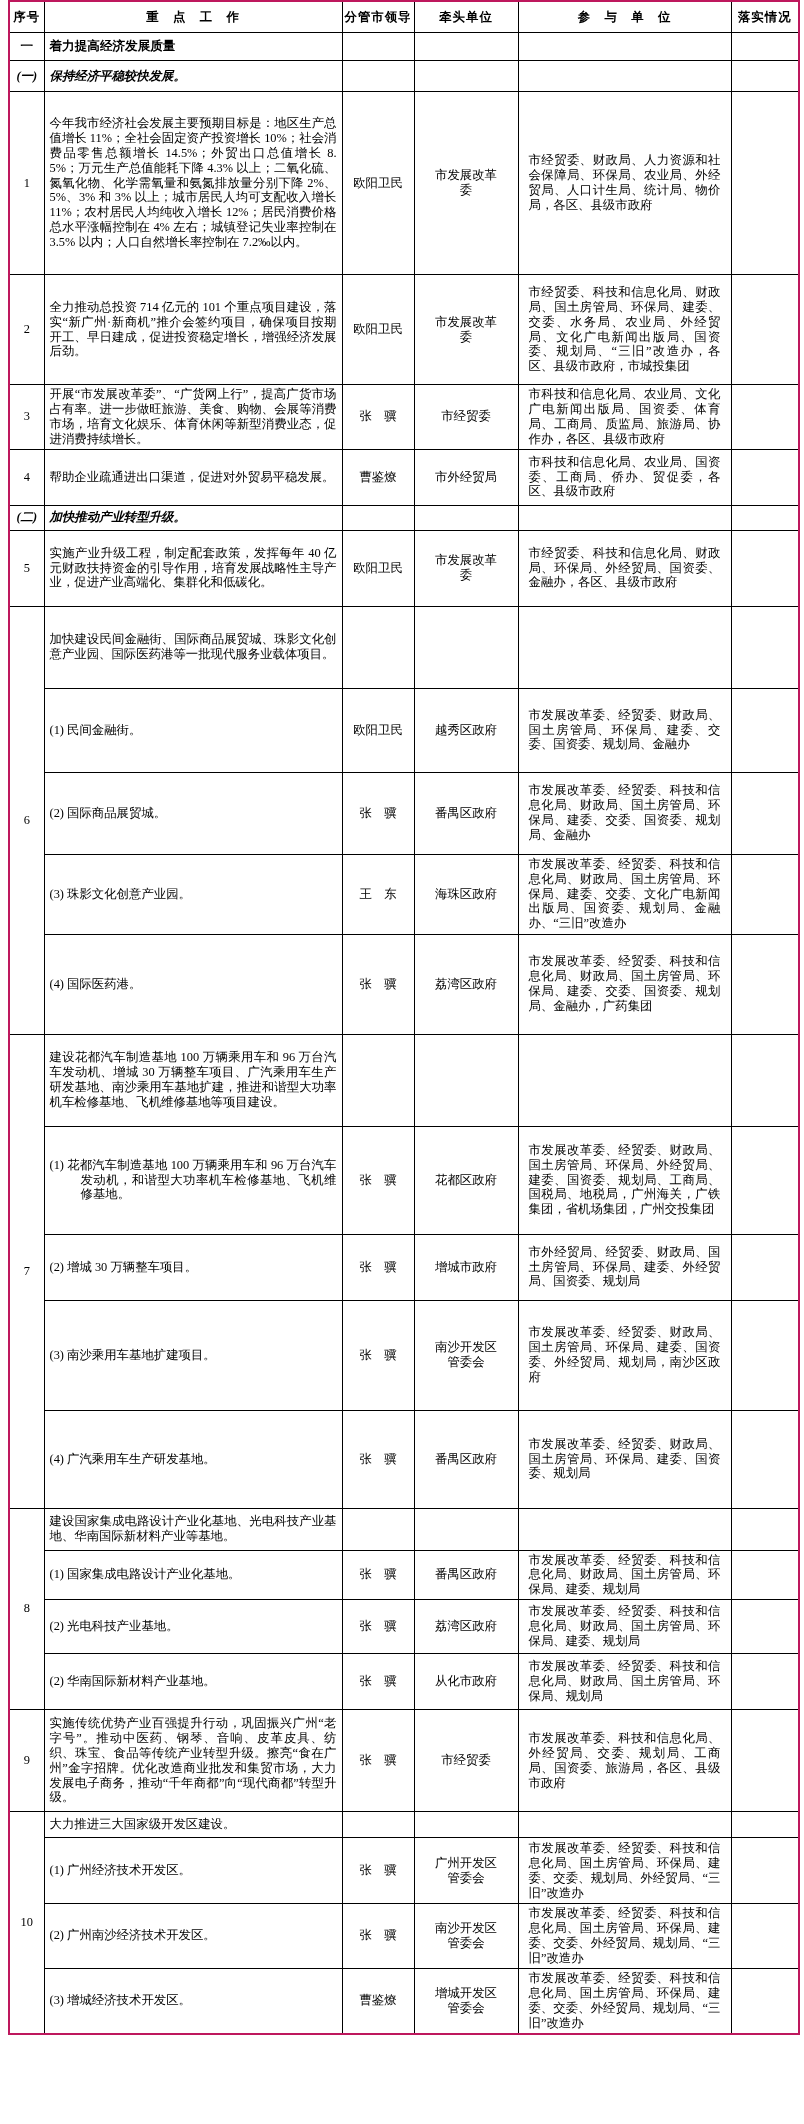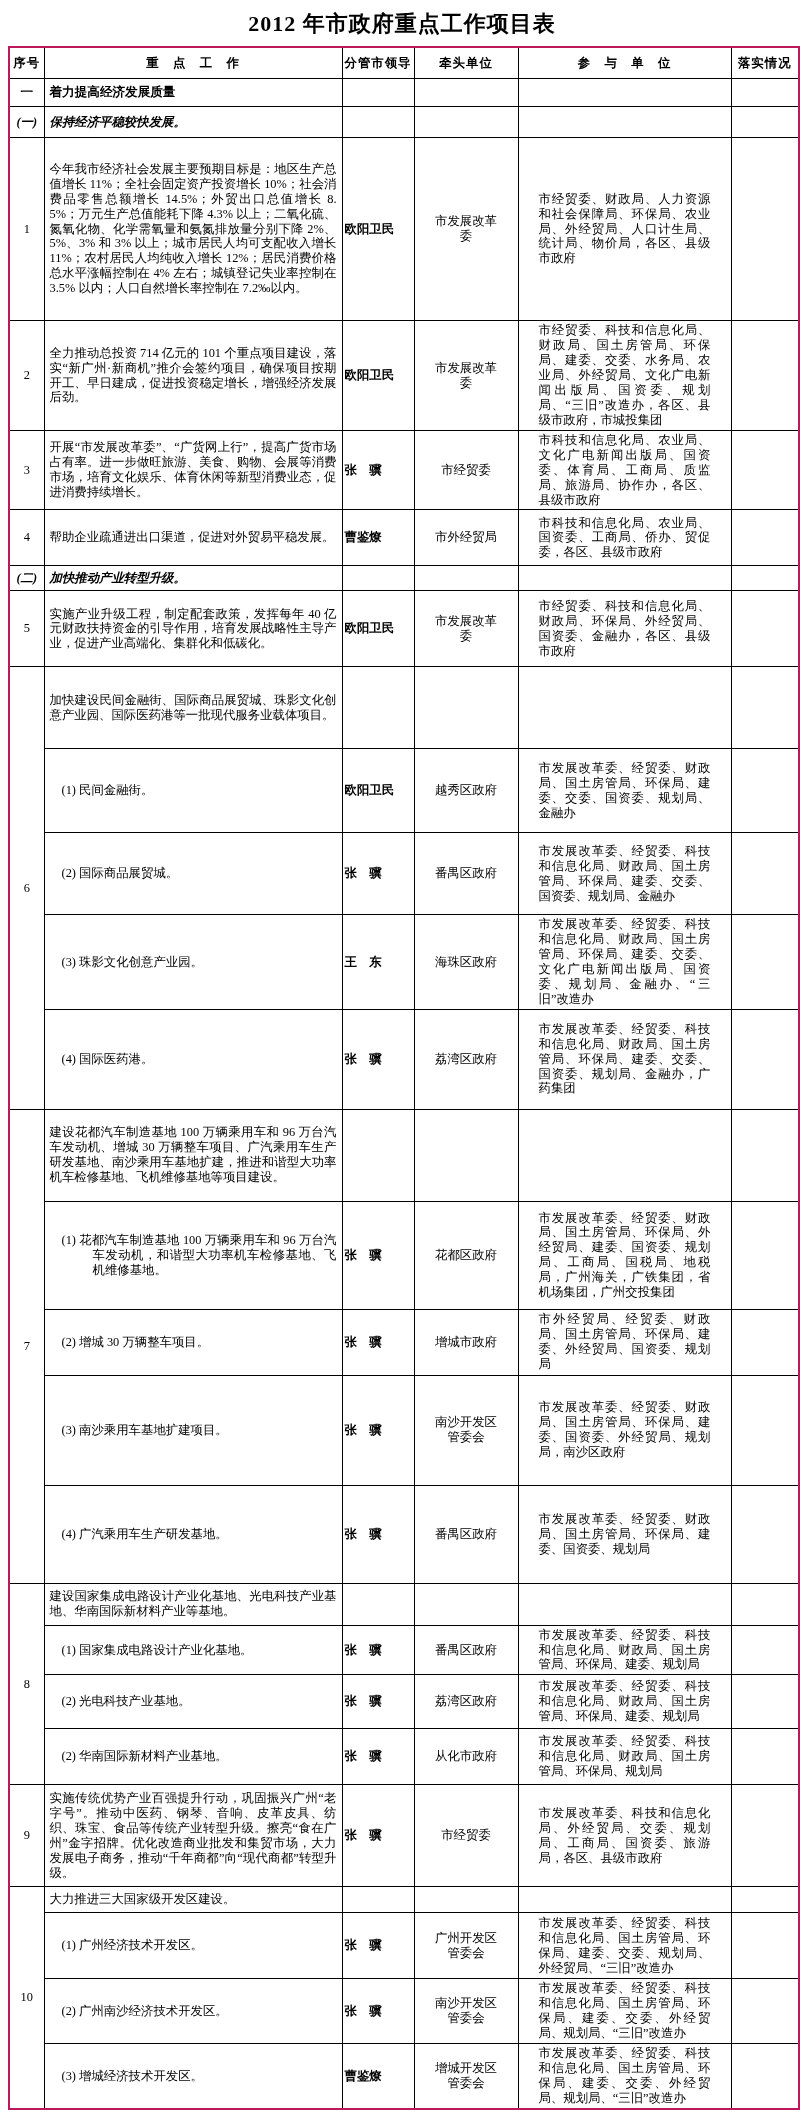--- a/index.html
+++ b/index.html
@@ -41,43 +41,42 @@
   }
   th{
     text-align:center;
     font-weight:bold;
     height:26px;
     letter-spacing:1px;
     padding:2px 1px;
   }
   .c-no{text-align:center;padding:2px 1px;}
   .c-work{text-align:justify;text-justify:inter-ideograph;}
-  .c-leader{text-align:left;padding:2px 2px;font-weight:bold;}
+  .c-leader{text-align:center;padding:2px 2px;}
   .c-lead{text-align:center;padding:2px 19px;}
-  .c-part{text-align:justify;text-justify:inter-ideograph;padding:2px 20px;}
+  .c-part{text-align:justify;text-justify:inter-ideograph;padding:2px 10px;}
   .c-status{}
   tr.h1 .c-no, tr.h1 .c-work{
     font-weight:bold;
     font-family:"Liberation Sans","DejaVu Sans",sans-serif;
     font-size:12.6px;
   }
   tr.h2 .c-no, tr.h2 .c-work{
     font-weight:bold;
     font-style:italic;
   }
   tr.sub .c-work{
-    padding-left:48px;
+    padding-left:36px;
     text-indent:-31px;
   }
 </style>
 </head>
 <body>
 
 <div class="page">
-  <div class="doc-title">2012 年市政府重点工作项目表</div>
 
   <table class="main">
     <colgroup>
       <col class="no">
         <col class="work">
         <col class="leader">
         <col class="lead">
         <col class="part">
         <col class="status">
     </colgroup>

